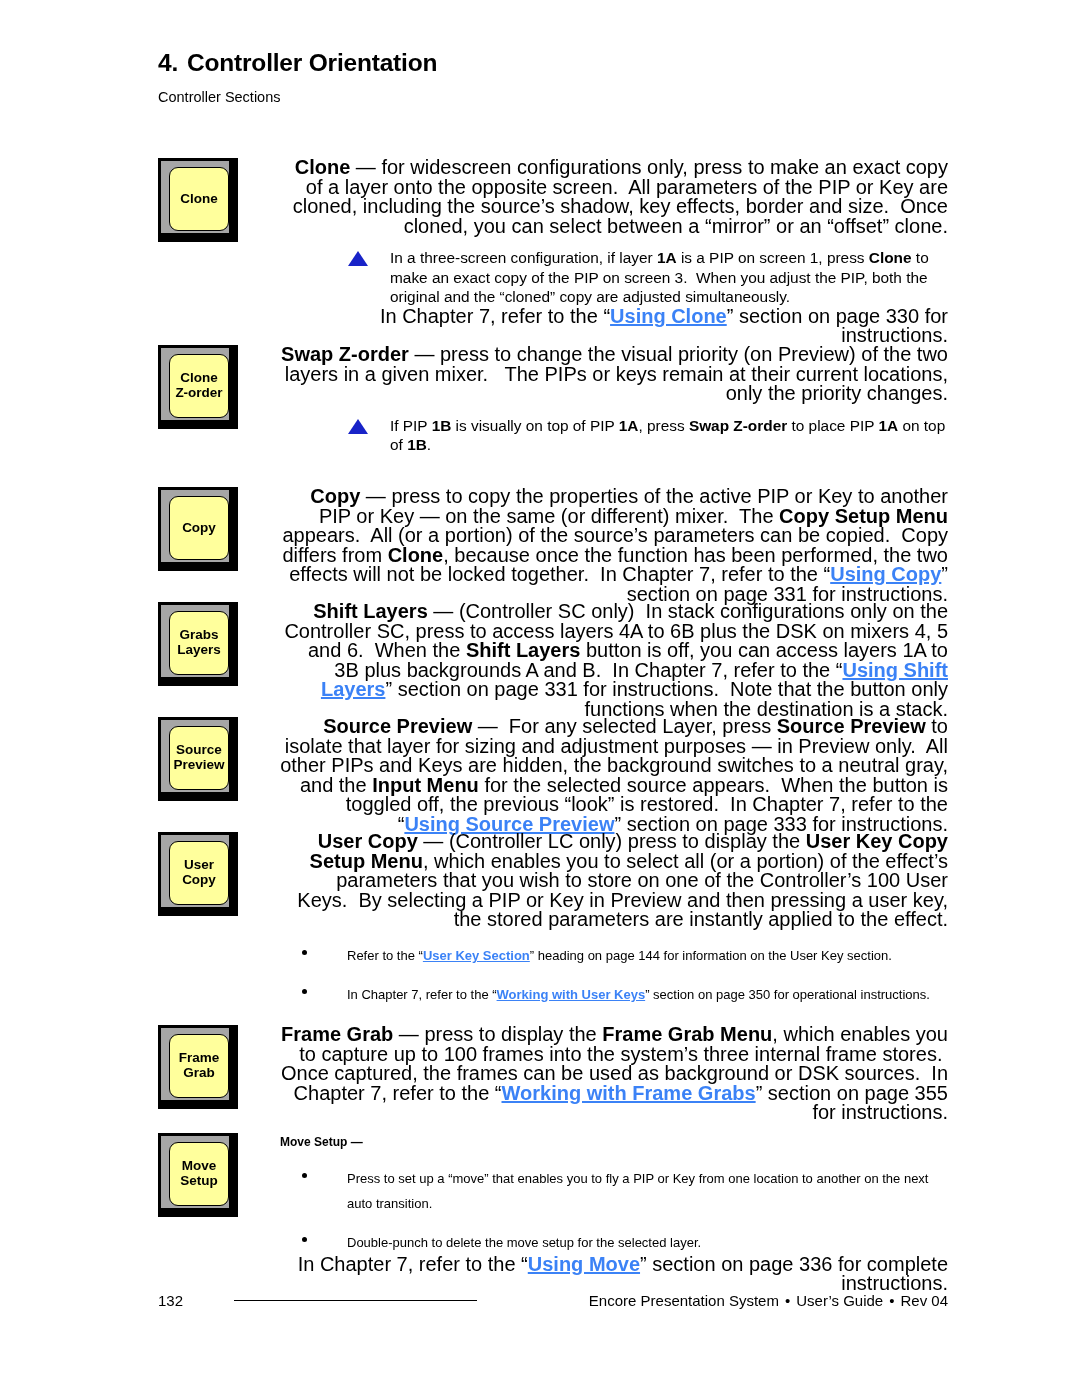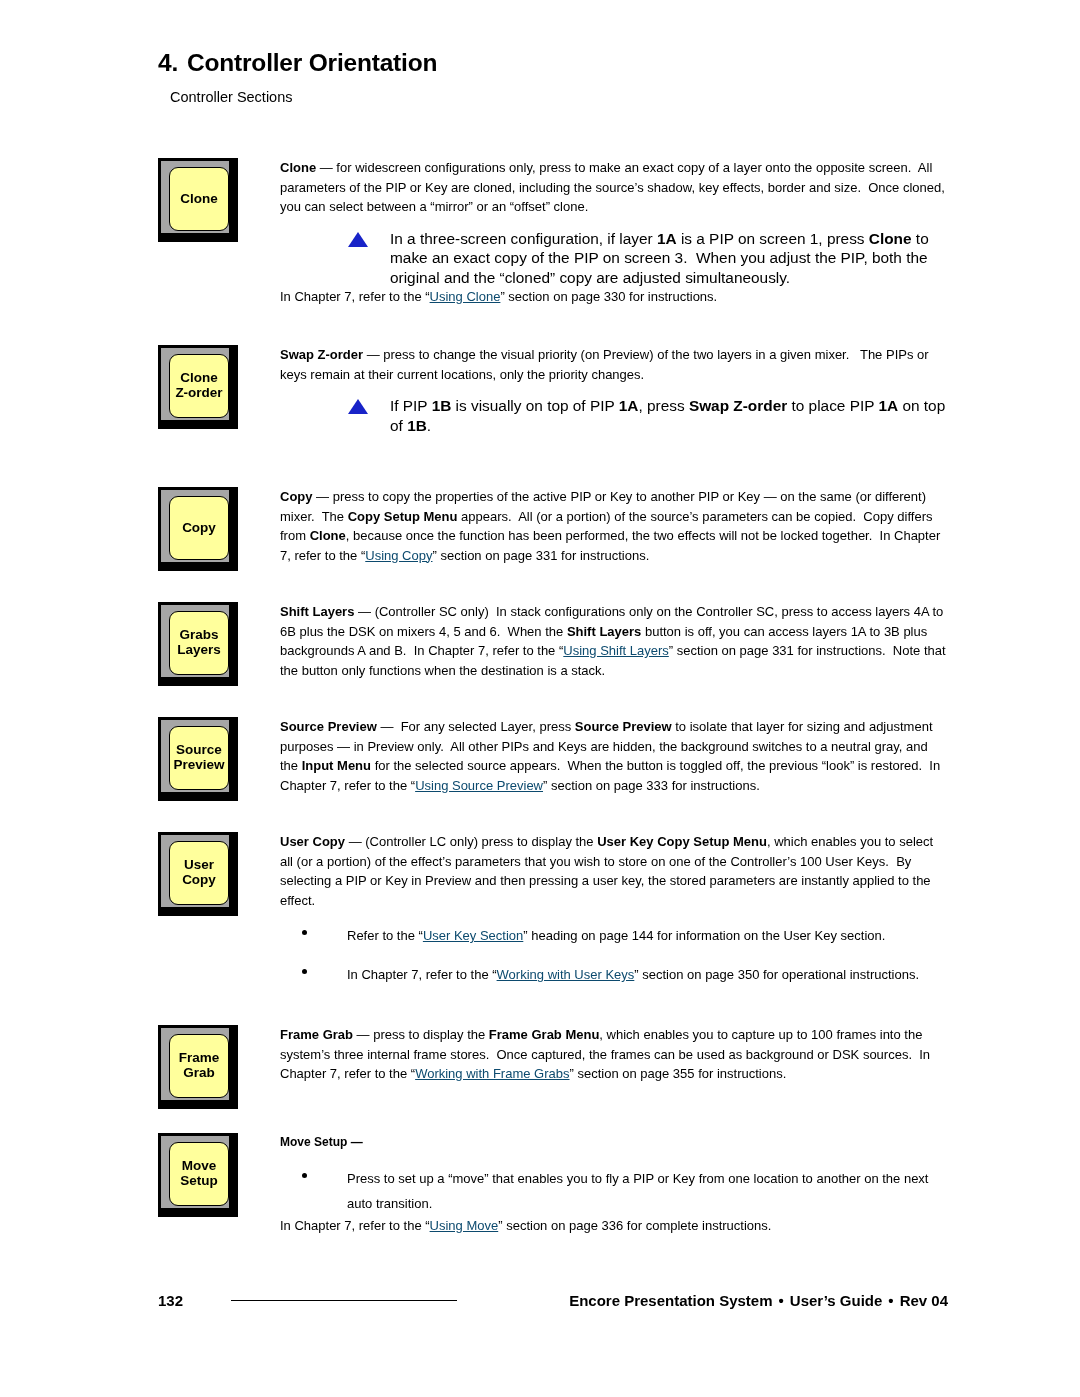--- a/index.html
+++ b/index.html
@@ -32,21 +32,21 @@
   .chapter-title {
     font-size: 24.5px;
     font-weight: bold;
     letter-spacing: -0.2px;
     margin: 0;
     line-height: 1.1;
   }
   .chapter-title .num { margin-right: 9px; }
   .section-sub {
     font-size: 14.5px;
-    margin: 13px 0 0 12px;
+    margin: 13px 0 0 0;
     line-height: 1.1;
   }
 
   
   .content {
     position: absolute;
     left: 0;
     top: 0;
     width: 1080px;
   }
@@ -119,28 +119,28 @@
     left: 0; top: 0;
     width: 80px; height: 84px;
     border: 1.5px solid #000000;
     box-sizing: border-box;
     pointer-events: none;
   }
 
   
   p.para {
     margin: 0;
-    font-size: 13px;
+    font-size: 20px;
     line-height: 19.55px;
-    text-align: left;
+    text-align: right;
   }
   .b { font-weight: bold; }
   .lnk {
-    color: #0c4a6e;
-    font-weight: normal;
+    color: #3b82f6;
+    font-weight: bold;
     text-decoration: underline;
   }
   .sub-head {
     font-size: 12px;
     font-weight: bold;
     margin: 0;
     line-height: 19.55px;
   }
 
   
@@ -189,21 +189,21 @@
 
   
   .footer {
     position: absolute;
     left: 158px;
     top: 1292px;
     width: 790px;
     display: flex;
     align-items: center;
     font-size: 15px;
-    font-weight: bold;
+    font-weight: normal;
     gap: 24px;
   }
   .footer .pageno { width: 48px; }
   .footer .rule {
     height: 0;
     border-top: 1.6px solid #000000;
     width: 268px;
     margin-left: 8px;
   }
   .footer .credit {
@@ -357,20 +357,21 @@
             <span>Move</span>
             <span>Setup</span>
           </div>
           <div class="frame"></div>
         </div>
       </div>
       <div class="text-cell">
         <div class="sub-head">Move Setup —</div>
         <ul class="bullets">
           <li><span class="dot"></span><span>Press to set up a “move” that enables you to fly a PIP or Key from one location to another on the next auto transition.</span></li>
+          <li><span class="dot"></span><span>Double-punch to delete the move setup for the selected layer.</span></li>
         </ul>
         <p class="para pgap">In Chapter 7, refer to the “<a class="lnk" href="#">Using Move</a>” section on page 336 for complete instructions.</p>
       </div>
     </div>
 
   </div>
 
   <div class="footer">
     <span class="pageno">132</span>
     <span class="rule"></span>

